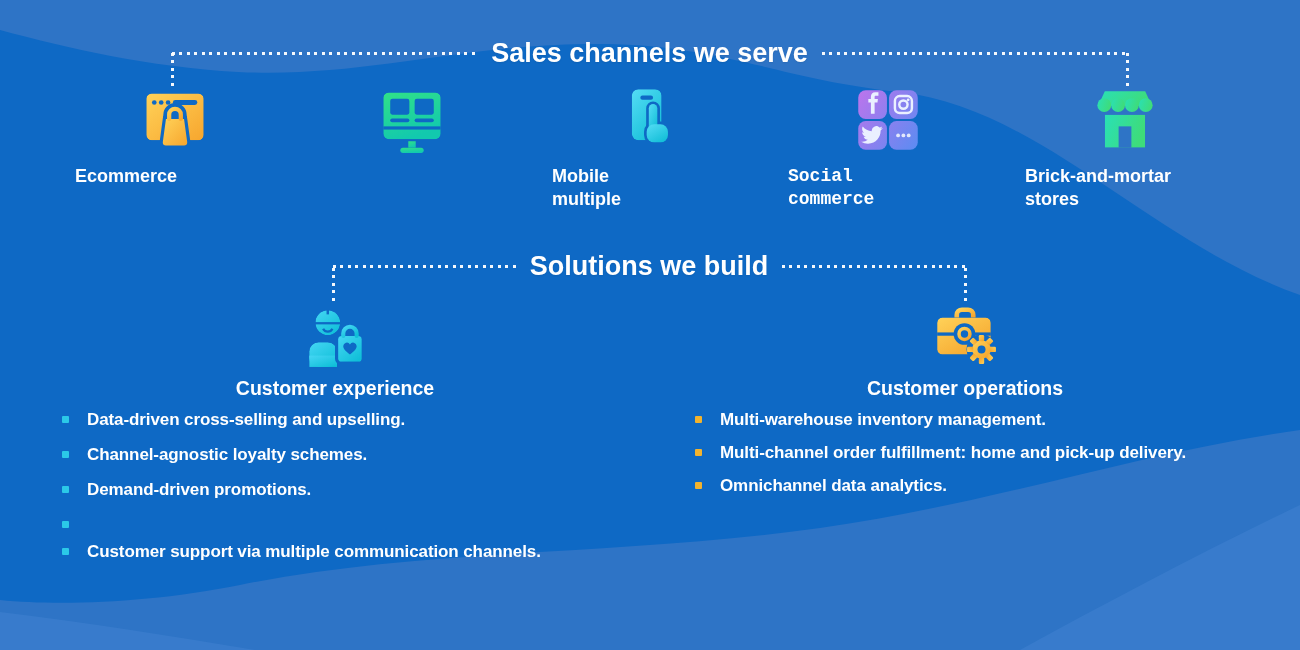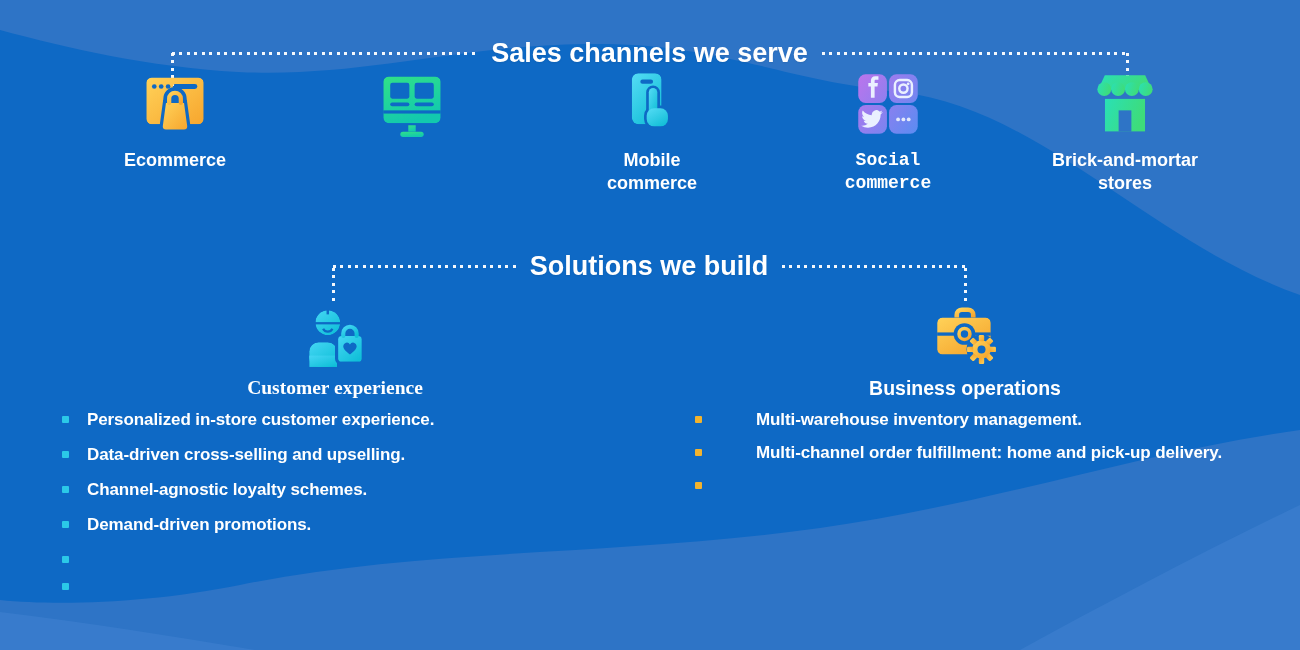--- a/index.html
+++ b/index.html
@@ -17,35 +17,35 @@
                  text-shadow:0 1px 2px rgba(0,0,0,.08);}
 
   .channels-header{left:172px;top:38px;width:955px;}
   .solutions-header{left:333px;top:251px;width:632px;}
 
   .vc-ch-l{left:171px;top:53px;height:33px;}
   .vc-ch-r{left:1126px;top:53px;height:33px;}
   .vc-so-l{left:332px;top:268px;height:36px;}
   .vc-so-r{left:964px;top:268px;height:36px;}
 
-  .channel{position:absolute;top:68px;width:200px;text-align:center;}
+  .channel{position:absolute;top:84px;width:200px;}
   .channel .iconbox{height:72px;display:flex;align-items:center;justify-content:center;}
   .channel .label{margin-top:9px;font-size:18px;font-weight:700;line-height:23px;white-space:pre-line;}
   .ch-0{left:75px;} .ch-1{left:312px;} .ch-2{left:552px;} .ch-3{left:788px;font-family:Liberation Mono, monospace;} .ch-4{left:1025px;}
 
   .solution-group{position:absolute;top:300px;width:340px;text-align:center;}
-  .sg-0{left:165px;font-family:Liberation Serif, serif;} .sg-1{left:795px;}
+  .sg-0{left:165px;} .sg-1{left:795px;}
   .solution-group .iconbox{height:70px;display:flex;align-items:center;justify-content:center;}
   .solution-group .heading{margin-top:7px;font-size:19.5px;font-weight:700;}
 
   .list{position:absolute;top:408px;}
   .list-left{left:62px;width:565px;}
   .list-right{left:695px;width:592px;}
   .item{display:flex;align-items:flex-start;margin-bottom:12px;}
-  .list-right .item{margin-bottom:10px;gap:36px;}
+  .list-right .item{margin-bottom:10px;}
   .bullet{flex:0 0 7px;width:7px;height:7px;margin:8px 18px 0 0;border-radius:1px;}
   .itext{font-size:17px;font-weight:700;line-height:23px;letter-spacing:-0.1px;}
 </style>
 </head>
 <body>
 
 <div class="stage">
 
   <svg class="bg" viewBox="0 0 1300 650" preserveAspectRatio="none" aria-hidden="true">
     <rect width="1300" height="650" fill="#0E69C5"></rect>
@@ -127,21 +127,21 @@
             <rect x="29" y="17" width="8" height="26" rx="4" fill="#000" stroke="#000" stroke-width="5"></rect>
             <rect x="27" y="36" width="20" height="17" rx="7" fill="#000" stroke="#000" stroke-width="5"></rect>
           </mask>
         </defs>
         <rect x="13" y="3" width="28" height="48" rx="6" fill="url(#gc1)" mask="url(#mp1)"></rect>
         <rect x="29" y="17" width="8" height="26" rx="4" fill="url(#gc1)"></rect>
         <rect x="27" y="36" width="20" height="17" rx="7" fill="url(#gc1)"></rect>
       </svg>
     </div>
     <div class="label">Mobile
-commerce</div>
+multiple</div>
   </div>
 
   <div class="channel ch-3">
     <div class="iconbox">
       <svg width="68" height="68" viewBox="0 0 64 64">
         <defs>
           <linearGradient id="gs1" gradientUnits="userSpaceOnUse" x1="0" y1="10" x2="64" y2="54">
             <stop offset="0" stop-color="#BC74EC"></stop>
               <stop offset="1" stop-color="#5B8CF2"></stop>
           </linearGradient>
@@ -272,55 +272,53 @@
             <rect x="45.4" y="32" width="5.2" height="6" rx="1.2" transform="rotate(90 48 46)"></rect>
             <rect x="45.4" y="32" width="5.2" height="6" rx="1.2" transform="rotate(135 48 46)"></rect>
             <rect x="45.4" y="32" width="5.2" height="6" rx="1.2" transform="rotate(180 48 46)"></rect>
             <rect x="45.4" y="32" width="5.2" height="6" rx="1.2" transform="rotate(225 48 46)"></rect>
             <rect x="45.4" y="32" width="5.2" height="6" rx="1.2" transform="rotate(270 48 46)"></rect>
             <rect x="45.4" y="32" width="5.2" height="6" rx="1.2" transform="rotate(315 48 46)"></rect>
           </g>
         </g>
       </svg>
     </div>
-    <div class="heading">Business operations</div>
+    <div class="heading">Customer operations</div>
   </div>
 
   <div class="list list-left">
     <div class="item">
       <span class="bullet" style="background-color: rgb(43, 201, 232);"></span>
-      <span class="itext">Personalized in-store customer experience.</span>
-    </div>
-    <div class="item">
-      <span class="bullet" style="background-color: rgb(43, 201, 232);"></span>
       <span class="itext">Data-driven cross-selling and upselling.</span>
     </div>
     <div class="item">
       <span class="bullet" style="background-color: rgb(43, 201, 232);"></span>
       <span class="itext">Channel-agnostic loyalty schemes.</span>
     </div>
     <div class="item">
       <span class="bullet" style="background-color: rgb(43, 201, 232);"></span>
       <span class="itext">Demand-driven promotions.</span>
     </div>
     <div class="item">
       <span class="bullet" style="background-color: rgb(43, 201, 232);"></span>
     </div>
     <div class="item">
       <span class="bullet" style="background-color: rgb(43, 201, 232);"></span>
+      <span class="itext">Customer support via multiple communication channels.</span>
     </div>
   </div>
 
   <div class="list list-right">
     <div class="item">
       <span class="bullet" style="background-color: rgb(242, 179, 46);"></span>
       <span class="itext">Multi-warehouse inventory management.</span>
     </div>
     <div class="item">
       <span class="bullet" style="background-color: rgb(242, 179, 46);"></span>
       <span class="itext">Multi-channel order fulfillment: home and pick-up delivery.</span>
     </div>
     <div class="item">
       <span class="bullet" style="background-color: rgb(242, 179, 46);"></span>
+      <span class="itext">Omnichannel data analytics.</span>
     </div>
   </div>
 
 </div>
 
 </body></html>

